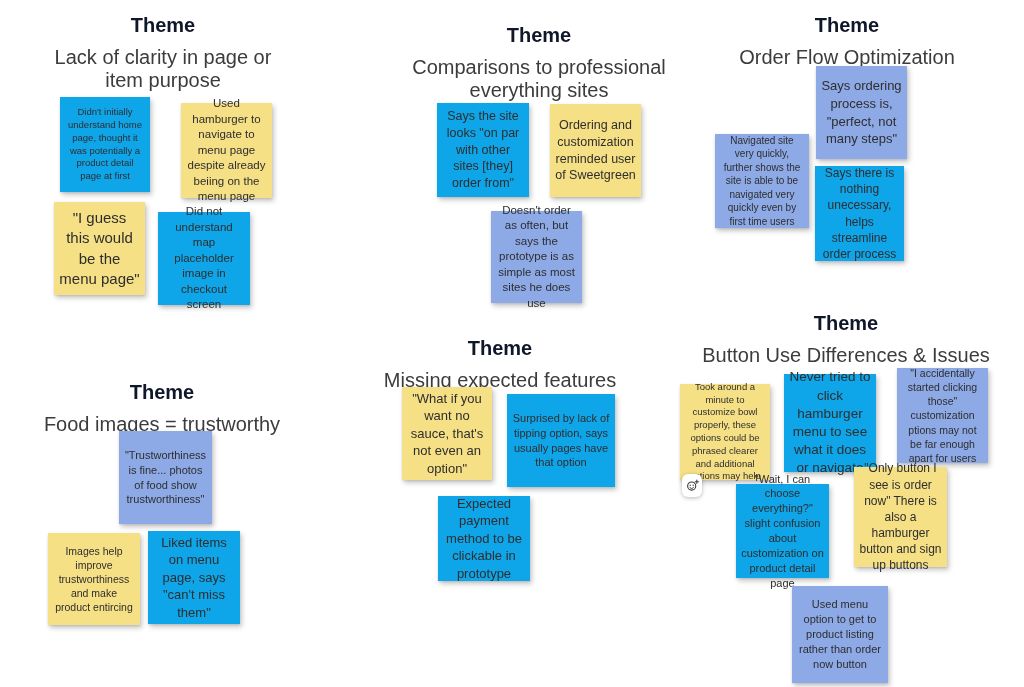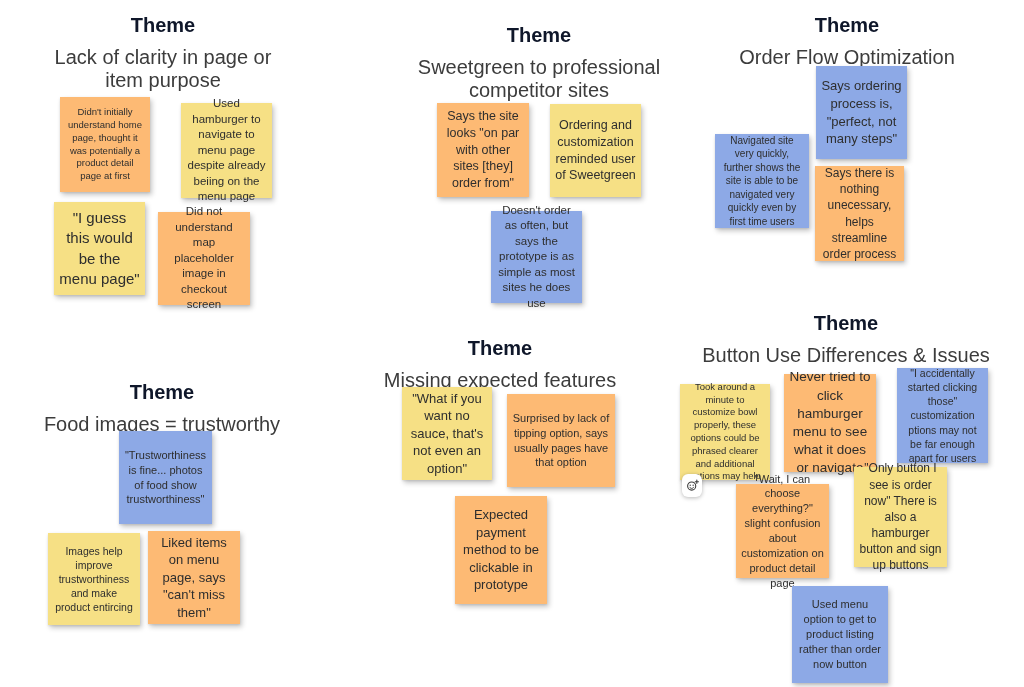--- a/index.html
+++ b/index.html
@@ -34,21 +34,21 @@
     display: flex;
     align-items: center;
     justify-content: center;
     text-align: center;
     padding: 6px 5px;
     box-sizing: border-box;
     color: #2e2e2e;
     line-height: 1.35;
     box-shadow: 2px 3px 5px rgba(0,0,0,0.22), 0 1px 2px rgba(0,0,0,0.10);
   }
-  .note.pink   { background: #fdba74; }
+  .note.pink   { background: #0ea5e9; }
   .note.yellow { background: #f6e085; }
   .note.blue   { background: #8da9e6; }
   .reaction-btn {
     position: absolute;
     left: 682px;
     top: 474px;
     width: 20px;
     height: 23px;
     background: #ffffff;
     border: none;
@@ -70,21 +70,21 @@
     <span class="theme-label">Theme</span>
     <span class="theme-subtitle">Lack of clarity in page or item purpose</span>
   </div>
   <div class="note pink" style="left:60px;  top:97px;  width:90px; height:95px; font-size:9.5px;">Didn't initially understand home page, thought it was potentially a product detail page at first</div>
   <div class="note yellow" style="left:157px; top:103px; width:91px; height:95px; font-size:11.5px;margin-left:24px;">Used hamburger to navigate to menu page despite already beiing on the menu page</div>
   <div class="note yellow" style="left:54px;  top:202px; width:91px; height:93px; font-size:15px;">"I guess this would be the menu page"</div>
   <div class="note pink" style="left:158px; top:212px; width:92px; height:93px; font-size:11.5px;">Did not understand map placeholder image in checkout screen</div>
 
   <div class="cluster-title" style="left:389px; top:24px; width:300px;">
     <span class="theme-label">Theme</span>
-    <span class="theme-subtitle">Sweetgreen to professional competitor sites</span>
+    <span class="theme-subtitle">Comparisons to professional everything sites</span>
   </div>
   <div class="note pink" style="left:437px; top:103px; width:92px; height:94px; font-size:12.5px;">Says the site looks "on par with other sites [they] order from"</div>
   <div class="note yellow" style="left:550px; top:104px; width:91px; height:93px; font-size:12.5px;">Ordering and customization reminded user of Sweetgreen</div>
   <div class="note blue" style="left:491px; top:211px; width:91px; height:92px; font-size:11.5px;">Doesn't order as often, but says the prototype is as simple as most sites he does use</div>
 
   <div class="cluster-title" style="left:697px; top:14px; width:300px;">
     <span class="theme-label">Theme</span>
     <span class="theme-subtitle">Order Flow Optimization</span>
   </div>
   <div class="note blue" style="left:816px; top:66px;  width:91px; height:93px; font-size:13px;">Says ordering process is, "perfect, not many steps"</div>
@@ -98,21 +98,21 @@
   <div class="note blue" style="left:119px; top:431px; width:93px; height:93px; font-size:11px;">"Trustworthiness is fine... photos of food show trustworthiness"</div>
   <div class="note yellow" style="left:48px;  top:533px; width:92px; height:92px; font-size:10.5px;">Images help improve trustworthiness and make product entircing</div>
   <div class="note pink" style="left:148px; top:531px; width:92px; height:93px; font-size:13px;">Liked items on menu page, says "can't miss them"</div>
 
   <div class="cluster-title" style="left:350px; top:337px; width:300px;">
     <span class="theme-label">Theme</span>
     <span class="theme-subtitle">Missing expected features</span>
   </div>
   <div class="note yellow" style="left:402px; top:387px; width:90px; height:93px; font-size:13px;">"What if you want no sauce, that's not even an option"</div>
   <div class="note pink" style="left:507px; top:394px; width:108px; height:93px; font-size:11px;">Surprised by lack of tipping option, says usually pages have that option</div>
-  <div class="note pink" style="left:455px; top:496px; width:92px; height:108px; font-size:13px;">Expected payment method to be clickable in prototype</div>
+  <div class="note pink" style="left:438px; top:496px; width:92px; height:85px; font-size:13px;">Expected payment method to be clickable in prototype</div>
 
   <div class="cluster-title" style="left:696px; top:312px; width:300px;">
     <span class="theme-label">Theme</span>
     <span class="theme-subtitle">Button Use Differences &amp; Issues</span>
   </div>
   <div class="note yellow" style="left:680px; top:384px; width:90px; height:96px; font-size:9.5px;">Took around a minute to customize bowl properly, these options could be phrased clearer and additional options may help</div>
   <div class="note pink" style="left:784px; top:374px; width:92px; height:98px; font-size:13.5px;">Never tried to click hamburger menu to see what it does or navigate</div>
   <div class="note blue" style="left:897px; top:368px; width:91px; height:95px; font-size:10.5px;">"I accidentally started clicking those" customization ptions may not be far enough apart for users</div>
   <div class="note pink" style="left:736px; top:484px; width:93px; height:94px; font-size:11px;">"Wait, I can choose everything?" slight confusion about customization on product detail page</div>
   <div class="note yellow" style="left:854px; top:467px; width:93px; height:100px; font-size:12px;">"Only button I see is order now" There is also a hamburger button and sign up buttons</div>

